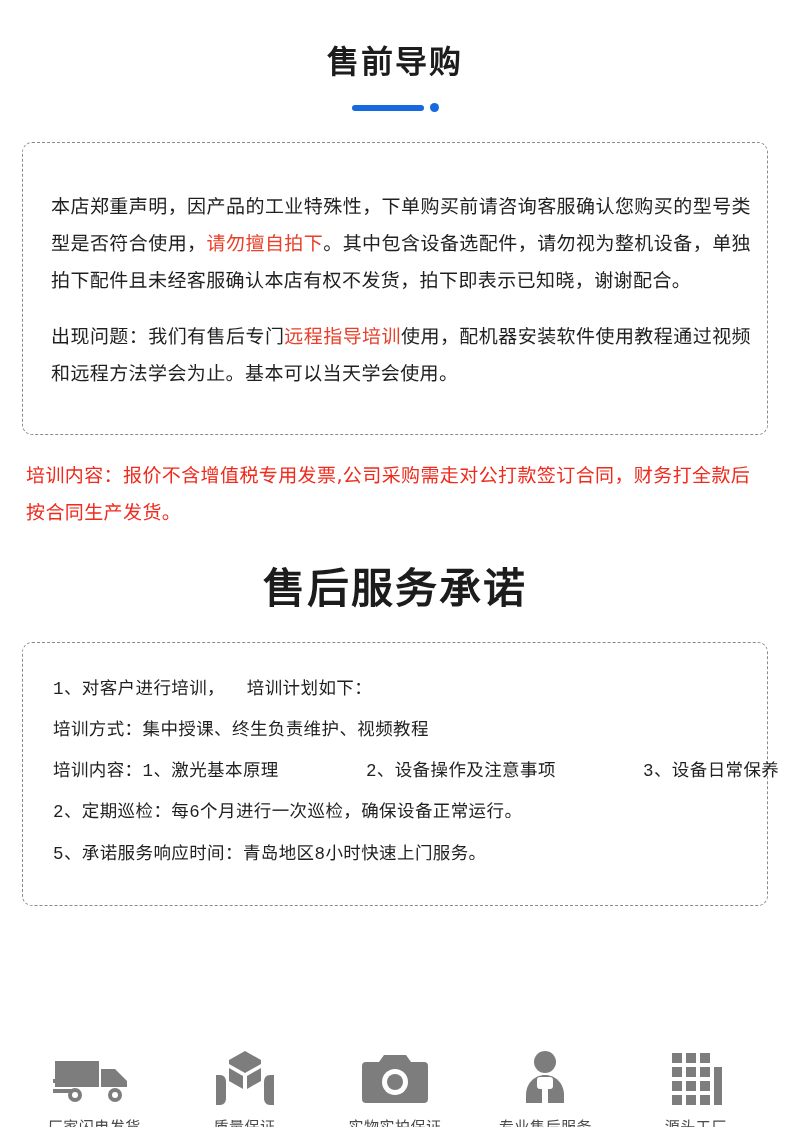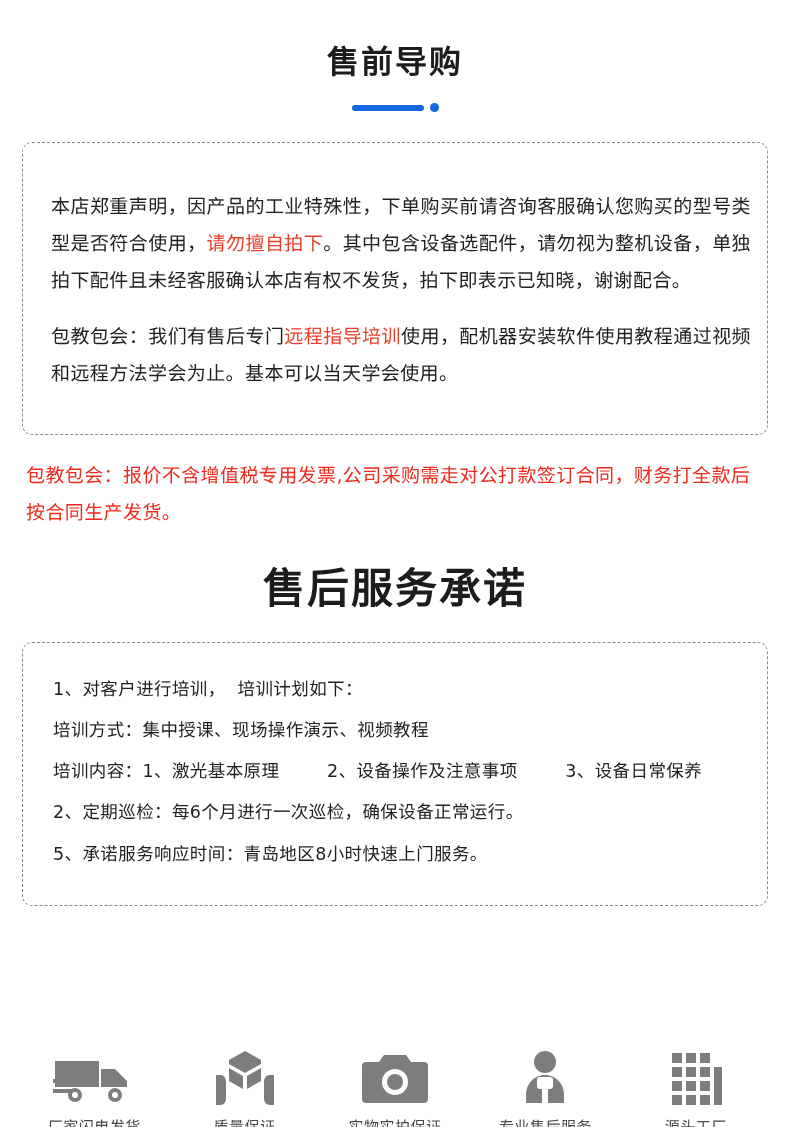--- a/index.html
+++ b/index.html
@@ -90,20 +90,21 @@
 
   
   .title-2 {
     margin-top: 33px;
     font-size: 42px;
   }
 
   .box-2 {
     margin-top: 22px;
     padding: 26px 30px 30px 30px;
+    font-family: Liberation Mono, monospace;
   }
   .list-item {
     font-size: 17.5px;
     line-height: 2.35;
     color: #1f1f1f;
     letter-spacing: 0.4px;
     white-space: pre;
   }
 
   
@@ -147,30 +148,30 @@
 
   <h1 class="section-title title-1">售前导购</h1>
 
   <div class="underline-wrap">
     <span class="underline-bar"></span>
     <span class="underline-dot"></span>
   </div>
 
   <div class="dashed-box box-1">
     <p class="para"><span>本店郑重声明，因产品的工业特殊性，下单购买前请咨询客服确认您购买的型号类型是否符合使用，</span><span class="hl-red">请勿擅自拍下</span><span>。其中包含设备选配件，请勿视为整机设备，单独拍下配件且未经客服确认本店有权不发货，拍下即表示已知晓，谢谢配合。</span></p>
-    <p class="para"><span>包教包会：我们有售后专门</span><span class="hl-red">远程指导培训</span><span>使用，配机器安装软件使用教程通过视频和远程方法学会为止。基本可以当天学会使用。</span></p>
-  </div>
-
-  <p class="note">包教包会：报价不含增值税专用发票,公司采购需走对公打款签订合同，财务打全款后按合同生产发货。</p>
+    <p class="para"><span>出现问题：我们有售后专门</span><span class="hl-red">远程指导培训</span><span>使用，配机器安装软件使用教程通过视频和远程方法学会为止。基本可以当天学会使用。</span></p>
+  </div>
+
+  <p class="note">培训内容：报价不含增值税专用发票,公司采购需走对公打款签订合同，财务打全款后按合同生产发货。</p>
 
   <h1 class="section-title title-2">售后服务承诺</h1>
 
   <div class="dashed-box box-2">
     <div class="list-item">1、对客户进行培训，  培训计划如下：</div>
-    <div class="list-item">培训方式：集中授课、现场操作演示、视频教程</div>
+    <div class="list-item">培训方式：集中授课、终生负责维护、视频教程</div>
     <div class="list-item">培训内容：1、激光基本原理        2、设备操作及注意事项        3、设备日常保养</div>
     <div class="list-item">2、定期巡检：每6个月进行一次巡检，确保设备正常运行。</div>
     <div class="list-item">5、承诺服务响应时间：青岛地区8小时快速上门服务。</div>
   </div>
 
   <div class="features">
 
     <div class="feature">
       <div class="feature-icon">
         <svg width="82" height="50" viewBox="0 0 82 50" fill="currentColor" aria-hidden="true">

